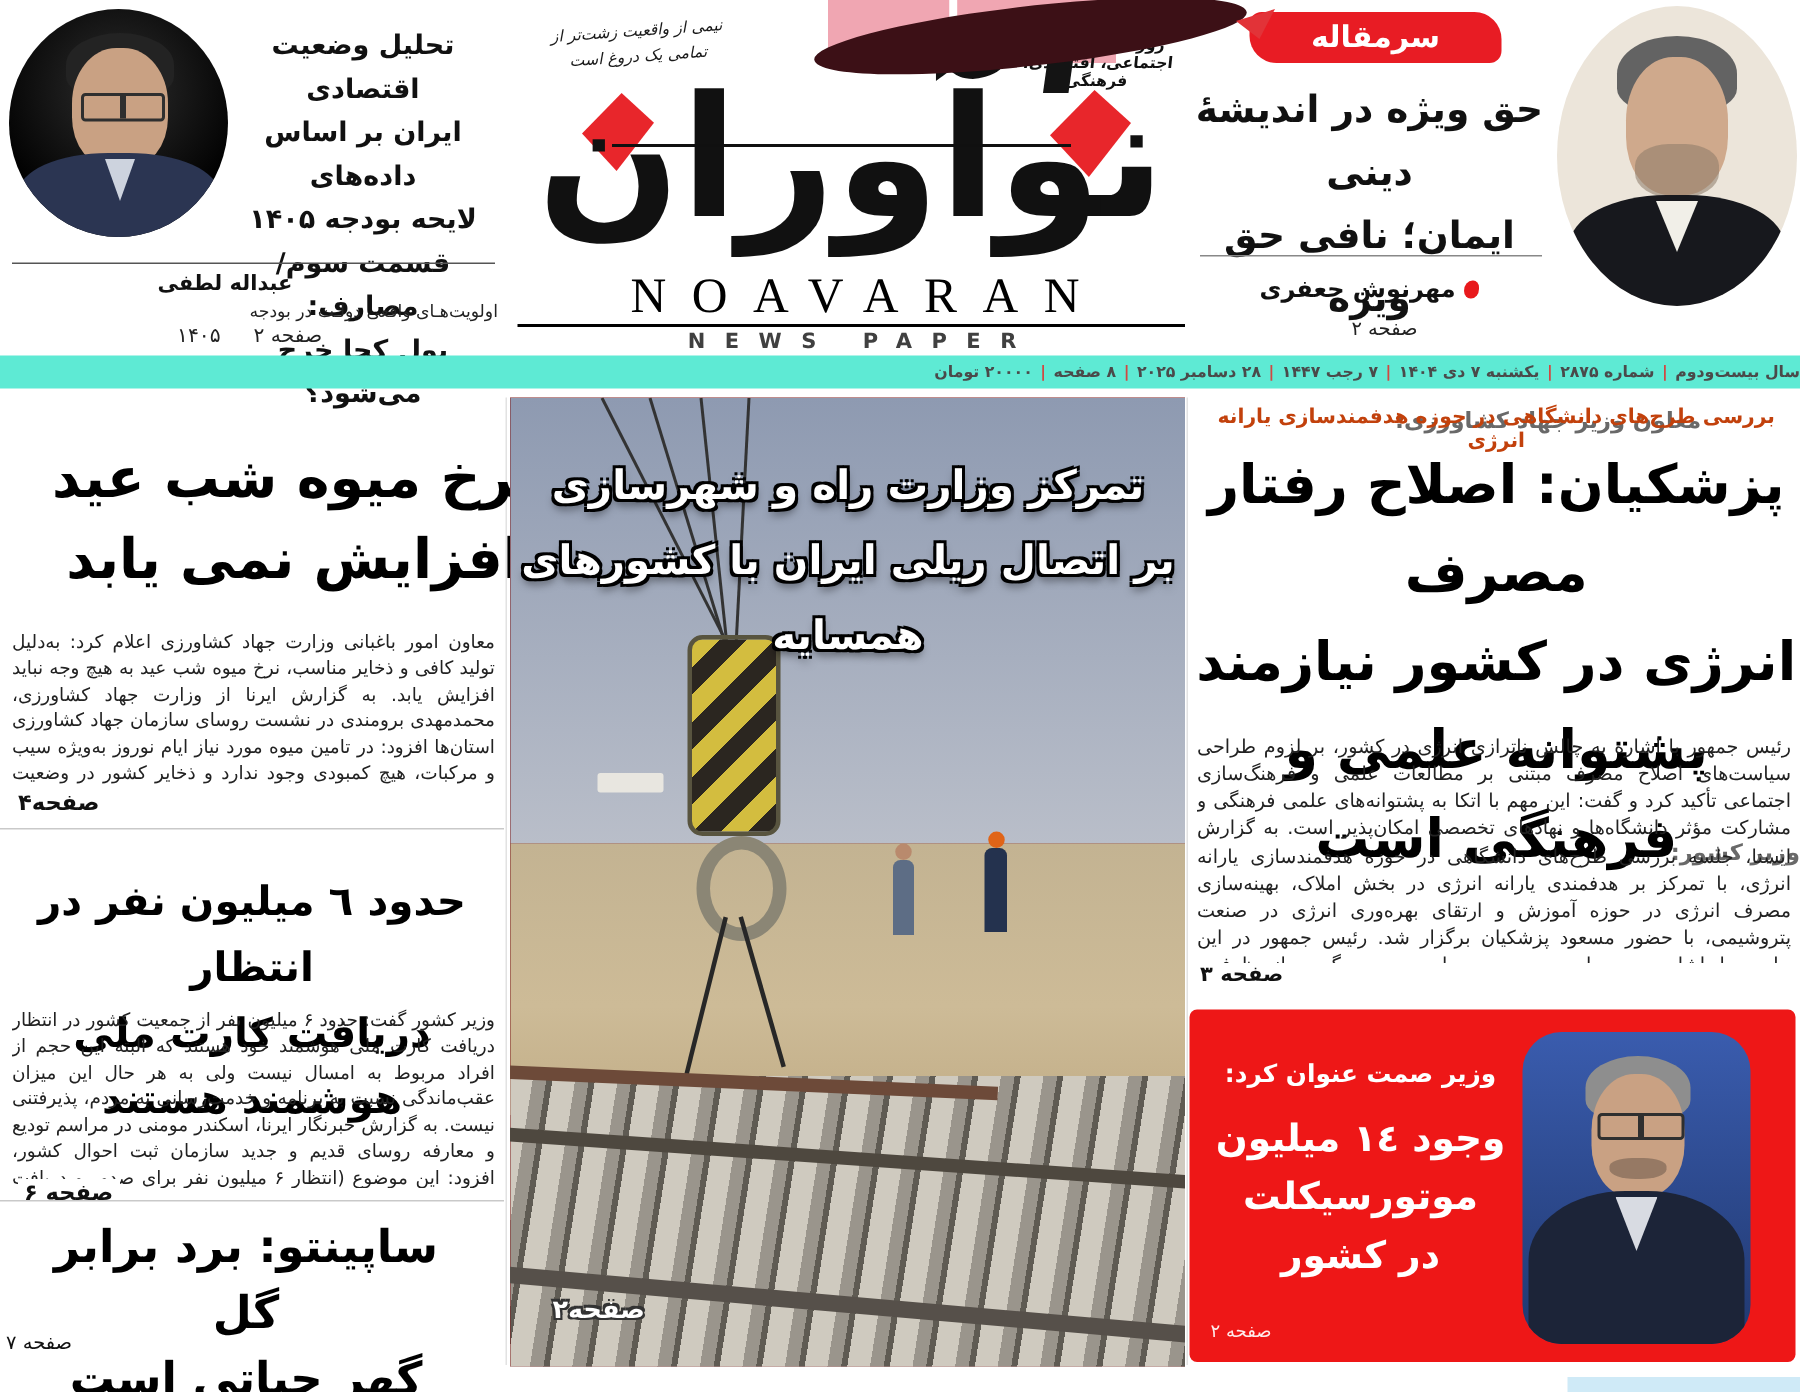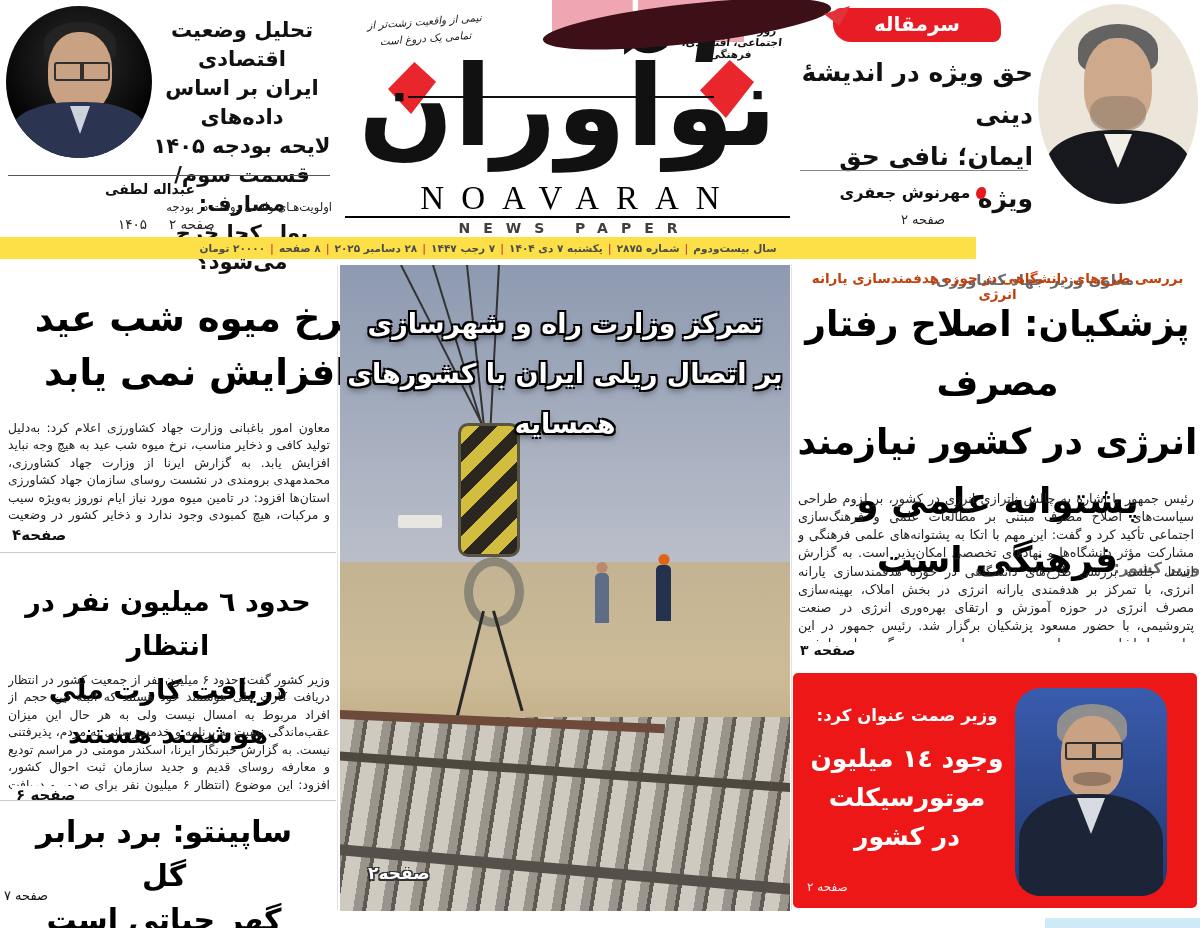--- a/index.html
+++ b/index.html
@@ -3,21 +3,21 @@
 <meta charset="utf-8">
 <style>
   html,body{margin:0;padding:0;background:#fff;}
   .page{position:relative;width:1200px;height:928px;background:#fff;overflow:hidden;
         font-family:"DejaVu Sans","Liberation Sans",sans-serif;direction:rtl;color:#111;}
 
   
   .tl-photo{position:absolute;left:6px;top:6px;width:146px;height:152px;border-radius:50%;
             background:radial-gradient(circle at 50% 35%,#2e2e2e,#000 72%);overflow:hidden;}
   .tl-head{position:absolute;left:152px;top:16px;width:180px;text-align:center;
-           font-weight:bold;font-size:21px;line-height:29px;}
+           font-weight:bold;font-size:18px;line-height:29px;}
   .tl-rule{position:absolute;left:8px;top:175px;width:322px;border-top:1.5px solid #555;}
   .tl-author{position:absolute;left:0;top:181px;width:300px;text-align:center;font-weight:bold;font-size:14px;}
   .tl-sub{position:absolute;left:0;top:200px;width:332px;text-align:right;padding-right:4px;
           font-size:11.5px;color:#222;letter-spacing:0;}
   .tl-row{position:absolute;left:118px;top:216px;display:flex;gap:22px;font-size:13.5px;color:#222;direction:rtl;}
 
   
   .slogan{position:absolute;left:350px;top:13px;width:150px;text-align:center;font-size:10.5px;
           font-style:italic;line-height:17px;transform:rotate(-4deg);color:#1a1a1a;}
   .promo{position:absolute;left:552px;top:0;width:192px;height:42px;background:#f0a6b2;overflow:visible;}
@@ -43,31 +43,31 @@
   .logo-underline{position:absolute;left:345px;top:216px;width:445px;height:2px;background:#000;}
   .logo-sub{position:absolute;left:408px;top:220px;width:320px;text-align:center;color:#404040;
             font-size:14px;font-weight:bold;letter-spacing:13px;text-indent:13px;direction:ltr;}
 
   
   .ed-badge{position:absolute;left:833px;top:8px;width:168px;height:34px;background:#e81c24;color:#fff;
             font-size:20px;font-weight:bold;text-align:center;line-height:33px;
             border-radius:8px 18px 8px 18px;}
   .ed-photo{position:absolute;left:1038px;top:4px;width:160px;height:200px;border-radius:50%;
             background:#ece5da;overflow:hidden;}
-  .ed-h{position:absolute;left:793px;top:52px;width:240px;font-weight:bold;
+  .ed-h{position:absolute;left:793px;top:52px;width:240px;text-align:center;font-weight:bold;
         font-size:25px;line-height:42px;}
   .ed-rule{position:absolute;left:800px;top:170px;width:228px;border-top:1px solid #888;}
   .ed-author{position:absolute;left:793px;top:183px;width:240px;display:flex;justify-content:center;
              align-items:center;gap:6px;font-weight:bold;font-size:16px;}
   .ed-dot{width:10px;height:12px;background:#e8191c;border-radius:60% 40% 55% 45%;display:inline-block;}
   .ed-page{position:absolute;left:793px;top:212px;width:260px;text-align:center;font-size:13px;color:#222;}
 
   
-  .info-bar{position:absolute;left:0;top:237px;width:976px;height:22px;background:#fde047;
-            text-align:center;font-size:10.5px;color:#4a4a4a;line-height:22px;font-weight:bold;}
+  .info-bar{position:absolute;left:0;top:237px;width:1200px;height:22px;background:#5eead4;
+            font-size:10.5px;color:#4a4a4a;line-height:22px;font-weight:bold;}
   .info-bar i{font-style:normal;color:#d14843;padding:0 5px;}
 
   
   .vline{position:absolute;top:265px;height:645px;width:1px;background:#e2e2e2;}
   .v1{left:337px;} .v2{left:791px;}
   .hline{position:absolute;left:0;width:336px;border-top:1px solid #c9c9c9;}
 
   
   .kicker{position:absolute;width:336px;text-align:center;color:#696969;font-weight:bold;font-size:15px;}
   .h-line{width:100%;text-align:center;font-weight:bold;color:#000;}

